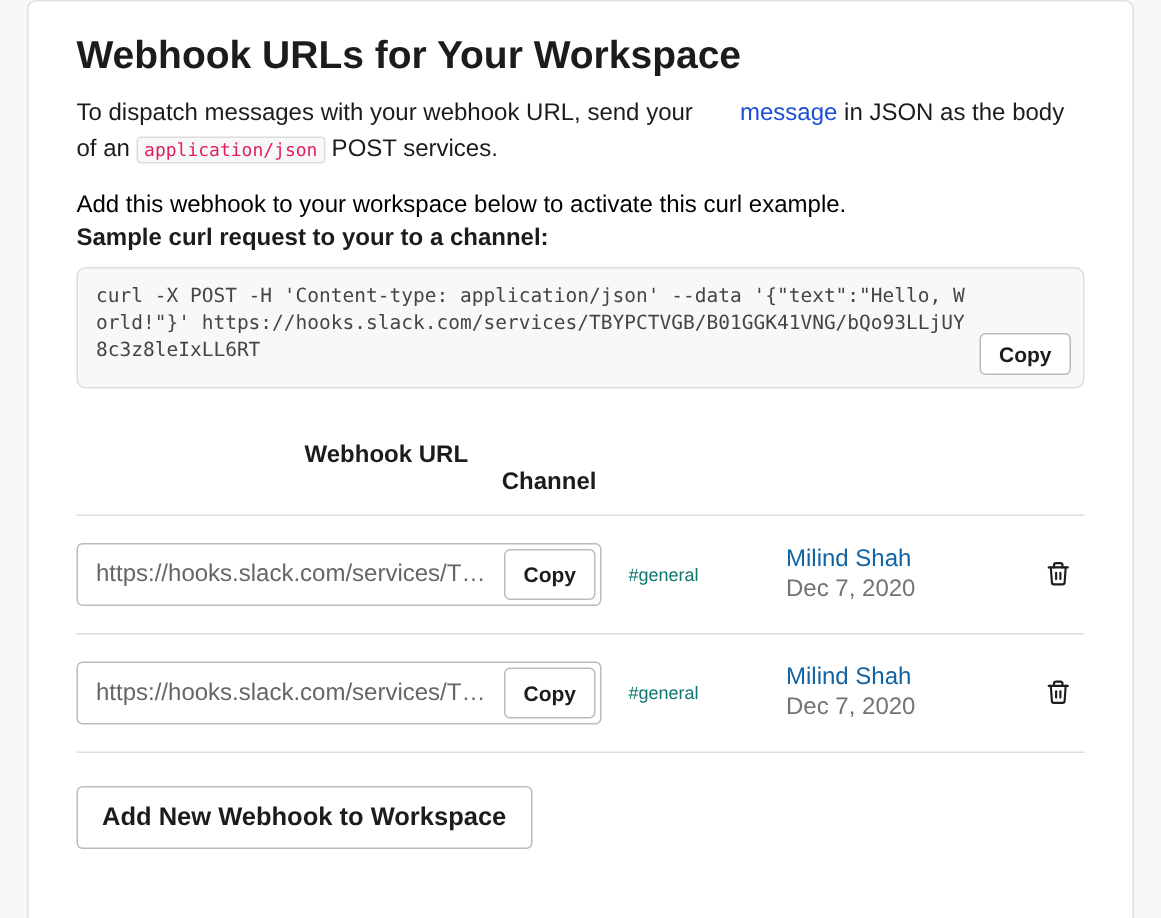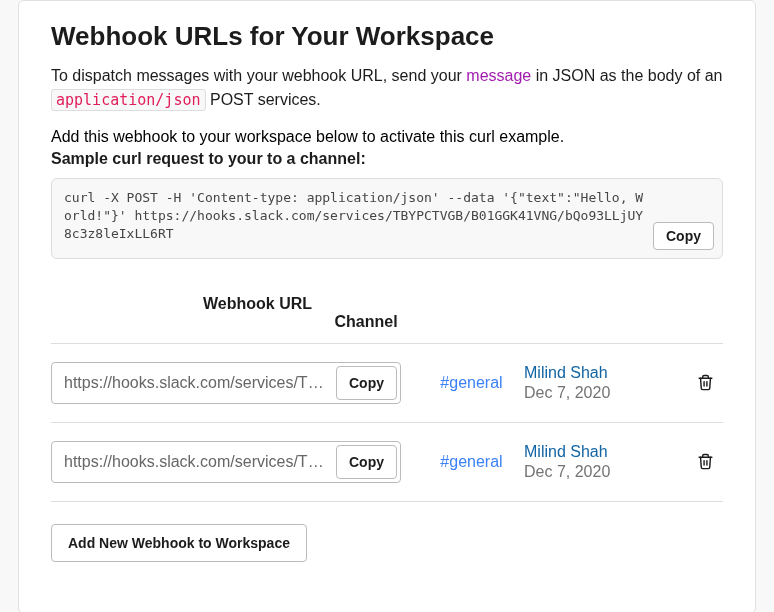--- a/index.html
+++ b/index.html
@@ -28,26 +28,27 @@
       color: #1d1c1d;
       margin-bottom: 12px;
     }
     .intro {
       font-size: 16px;
       color: #1d1c1d;
       line-height: 1.5;
       margin-bottom: 16px;
     }
     .link {
-      color: #a21caf;
-      cursor: pointer;
+      color: #1d4ed8;
+      cursor: pointer;
+      margin-left: 27px;
     }
     .code-inline {
       font-family: Monaco, Menlo, Consolas, monospace;
-      font-size: 15px;
+      font-size: 12px;
       color: #e01e5a;
       background: #f8f8f8;
       border: 1px solid #ddd;
       border-radius: 3px;
       padding: 1px 4px;
     }
     .subtext {
       font-size: 16px;
       color: #000000;
       margin-bottom: 4px;
@@ -133,23 +134,22 @@
       background: #fff;
       border: 1px solid #bbb;
       border-radius: 4px;
       padding: 0 12px;
       font-size: 14px;
       font-weight: 700;
       color: #1d1c1d;
       cursor: pointer;
     }
     .channel-text {
-      font-size: 16px;
-      color: #3b82f6;
-      text-align: center;
+      font-size: 12px;
+      color: #0f766e;
     }
     .added-by-name {
       color: #1264a3;
       font-size: 16px;
       cursor: pointer;
     }
     .added-by-date {
       color: #737373;
       font-size: 16px;
       margin-top: 2px;
@@ -161,21 +161,21 @@
       justify-content: center;
       width: 24px;
       height: 24px;
     }
     .add-btn {
       margin-top: 22px;
       background: #fff;
       border: 1px solid #bbb;
       border-radius: 4px;
       padding: 10px 16px;
-      font-size: 14px;
+      font-size: 17px;
       font-weight: 700;
       color: #1d1c1d;
       cursor: pointer;
     }
   </style>
 </head>
 <body>
 
 <div class="card">
   <h1>Webhook URLs for Your Workspace</h1>

